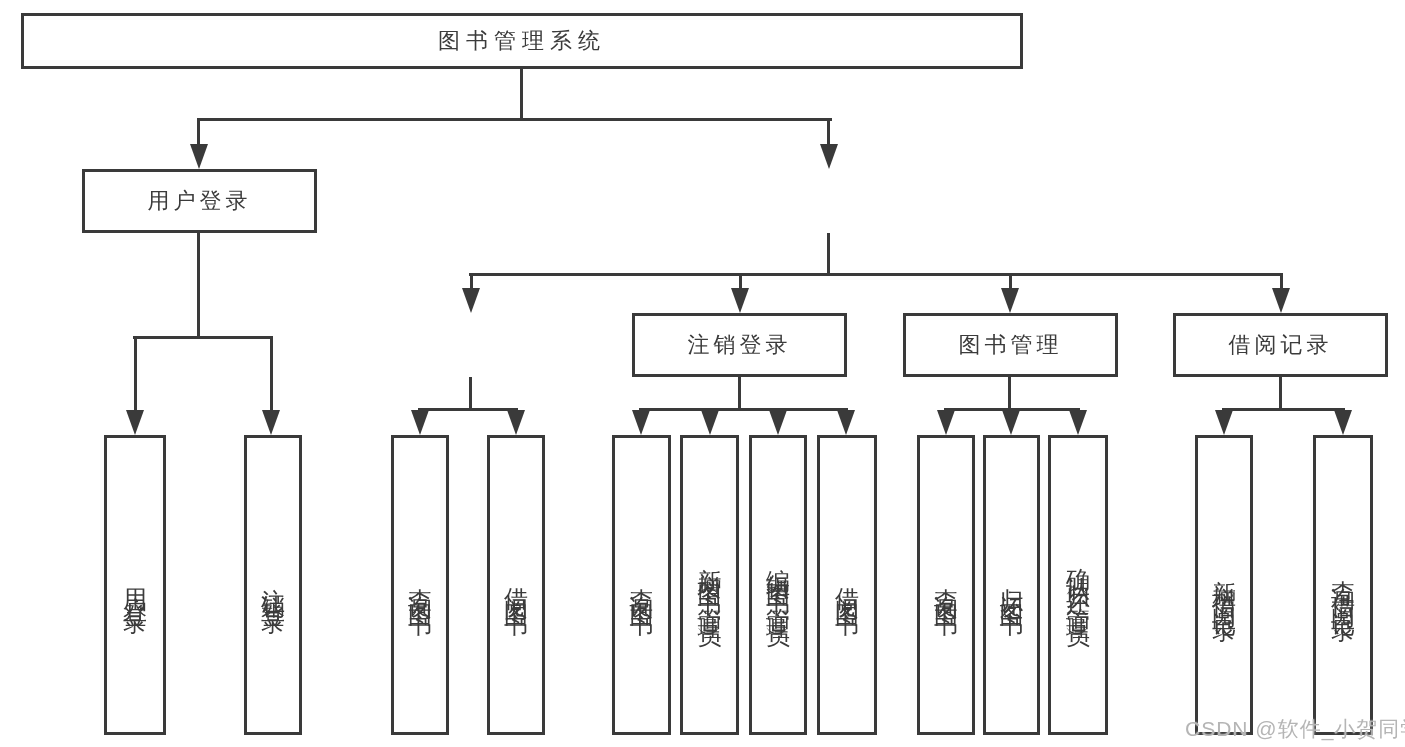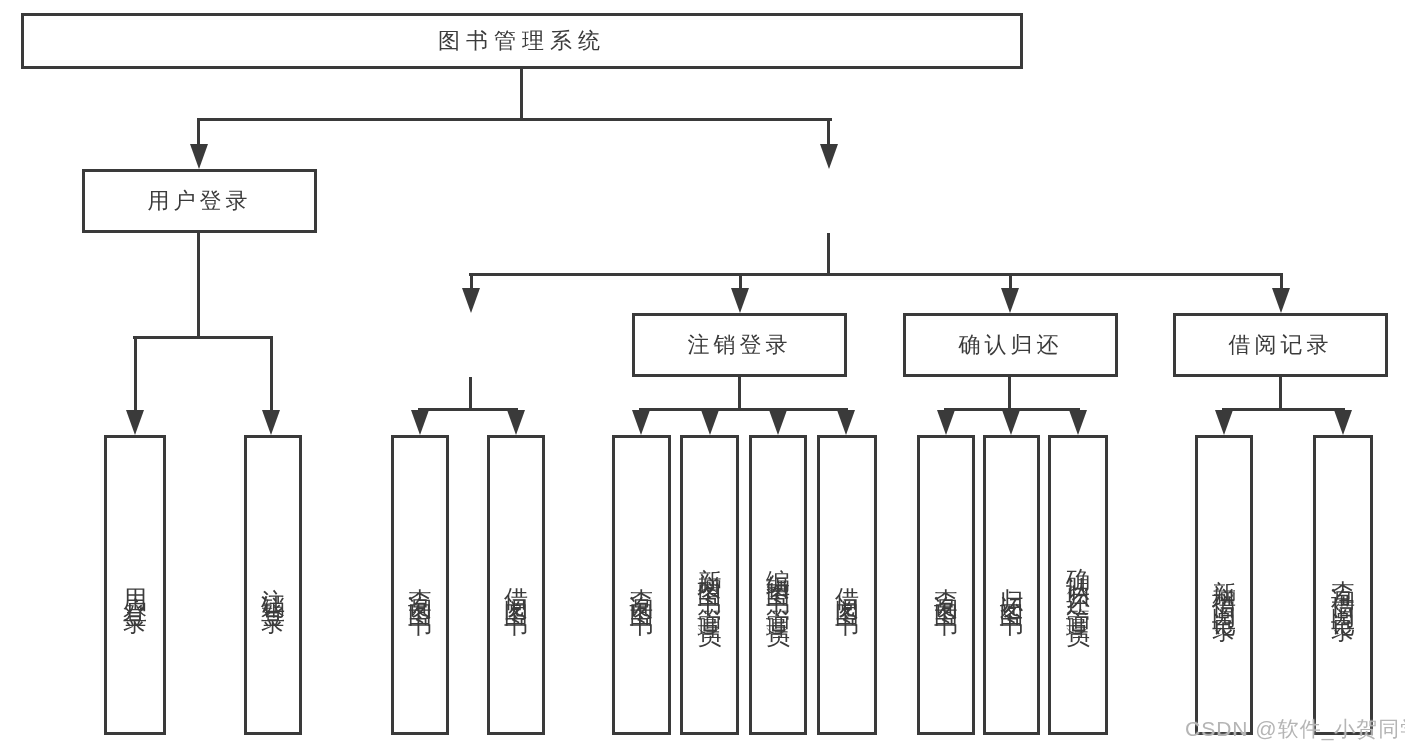--- a/index.html
+++ b/index.html
@@ -78,21 +78,21 @@
   <div class="line" style="left:1280px;top:276px;width:3px;height:14px;"></div>
   <div class="arrow" style="left:462px;top:288px;"></div>
   <div class="arrow" style="left:731px;top:288px;"></div>
   <div class="arrow" style="left:1001px;top:288px;"></div>
   <div class="arrow" style="left:1272px;top:288px;"></div>
 
   <div class="box" style="left:632px;top:313px;width:215px;height:64px;">
     <span class="hlabel">注销登录</span>
   </div>
   <div class="box" style="left:903px;top:313px;width:215px;height:64px;">
-    <span class="hlabel">确认归还</span>
+    <span class="hlabel">图书管理</span>
   </div>
   <div class="box" style="left:1173px;top:313px;width:215px;height:64px;">
     <span class="hlabel">借阅记录</span>
   </div>
 
   <div class="line" style="left:469px;top:377px;width:3px;height:34px;"></div>
   <div class="line" style="left:418px;top:408px;width:100px;height:3px;"></div>
   <div class="arrow" style="left:411px;top:410px;"></div>
   <div class="arrow" style="left:507px;top:410px;"></div>
 

